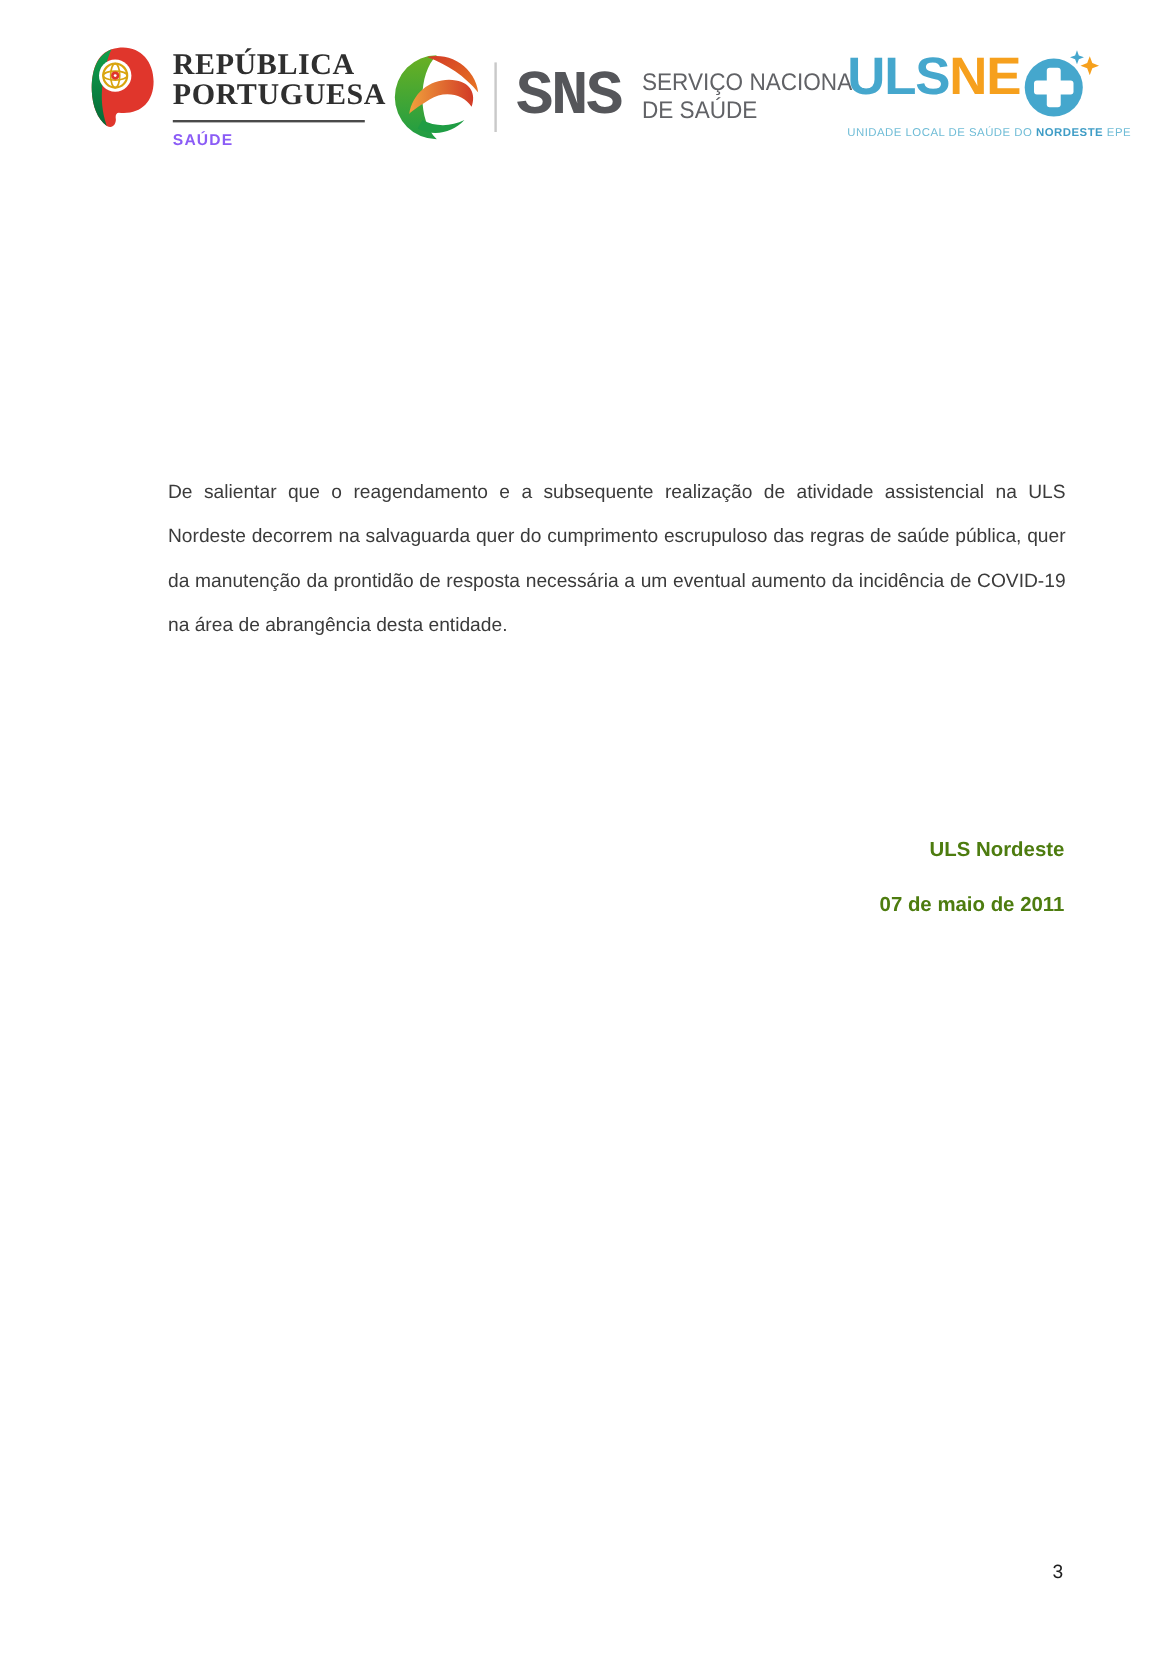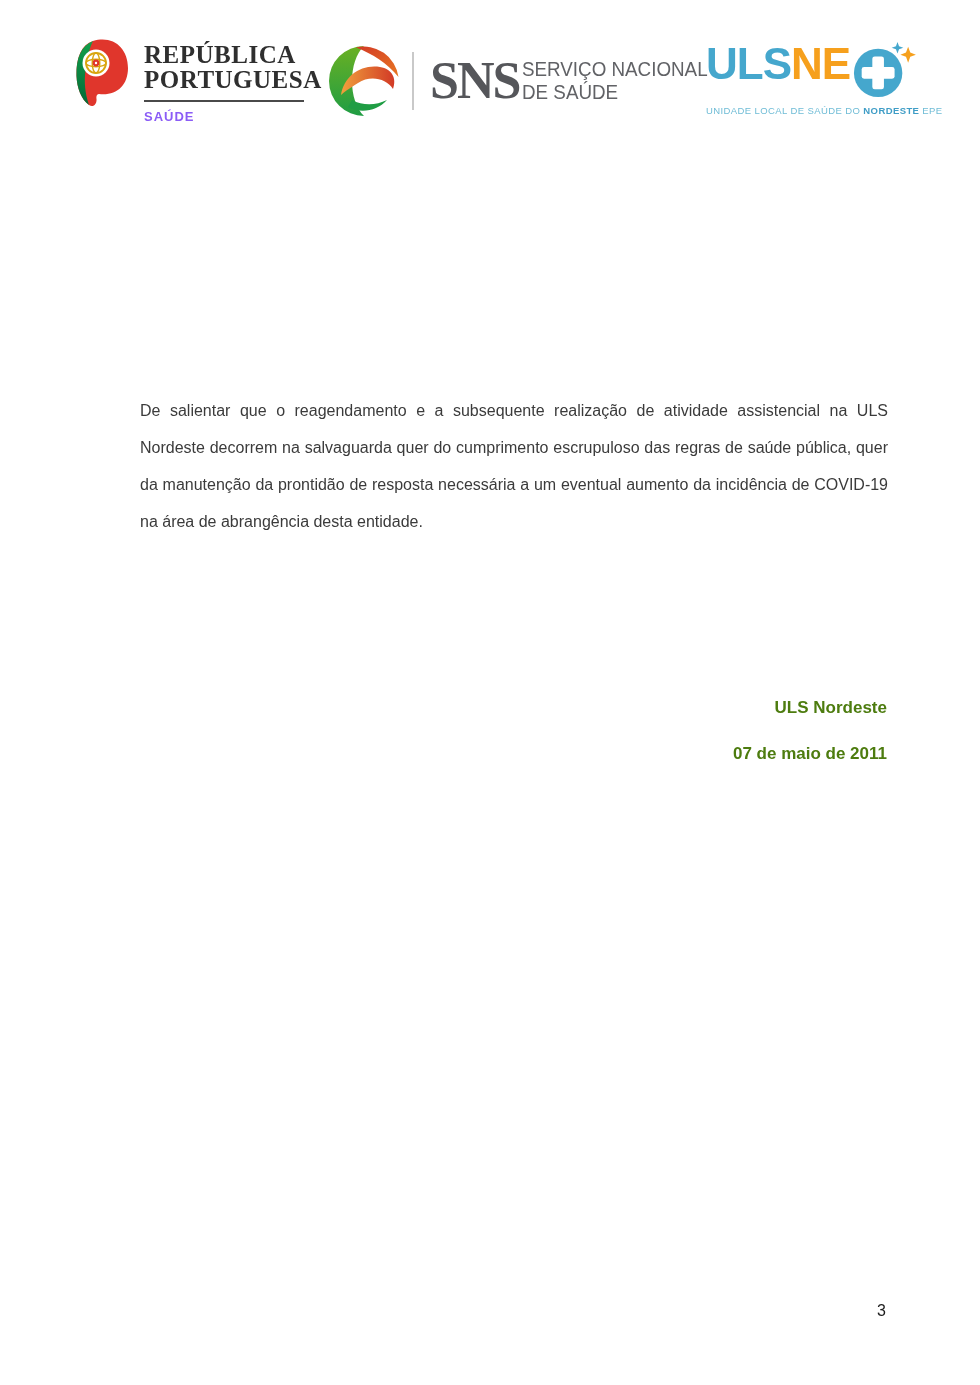--- a/index.html
+++ b/index.html
@@ -35,27 +35,27 @@
     font-size: 13px;
     letter-spacing: 1px;
     color: #8b5cf6;
   }
 
   
   .sns-logo { position: absolute; top: 45px; left: 328px; display: flex; align-items: center; }
   .sns-globe { width: 72px; height: 72px; }
   .sns-divider { width: 2px; height: 58px; background: #c9c9c9; margin: 0 16px 0 12px; }
   .sns-acronym {
-    font-family: Liberation Serif, serif;
+    font-family: Liberation Mono, monospace;
     font-weight: 700;
     font-size: 52px;
     line-height: 52px;
     letter-spacing: -2px;
     color: #55565a;
-    margin-right: 3px;
+    margin-right: 17px;
   }
   .sns-name {
     font-size: 20px;
     line-height: 23px;
     color: #616266;
     letter-spacing: 0px;
     transform: scaleX(0.94);
     transform-origin: left center;
     white-space: nowrap;
   }

